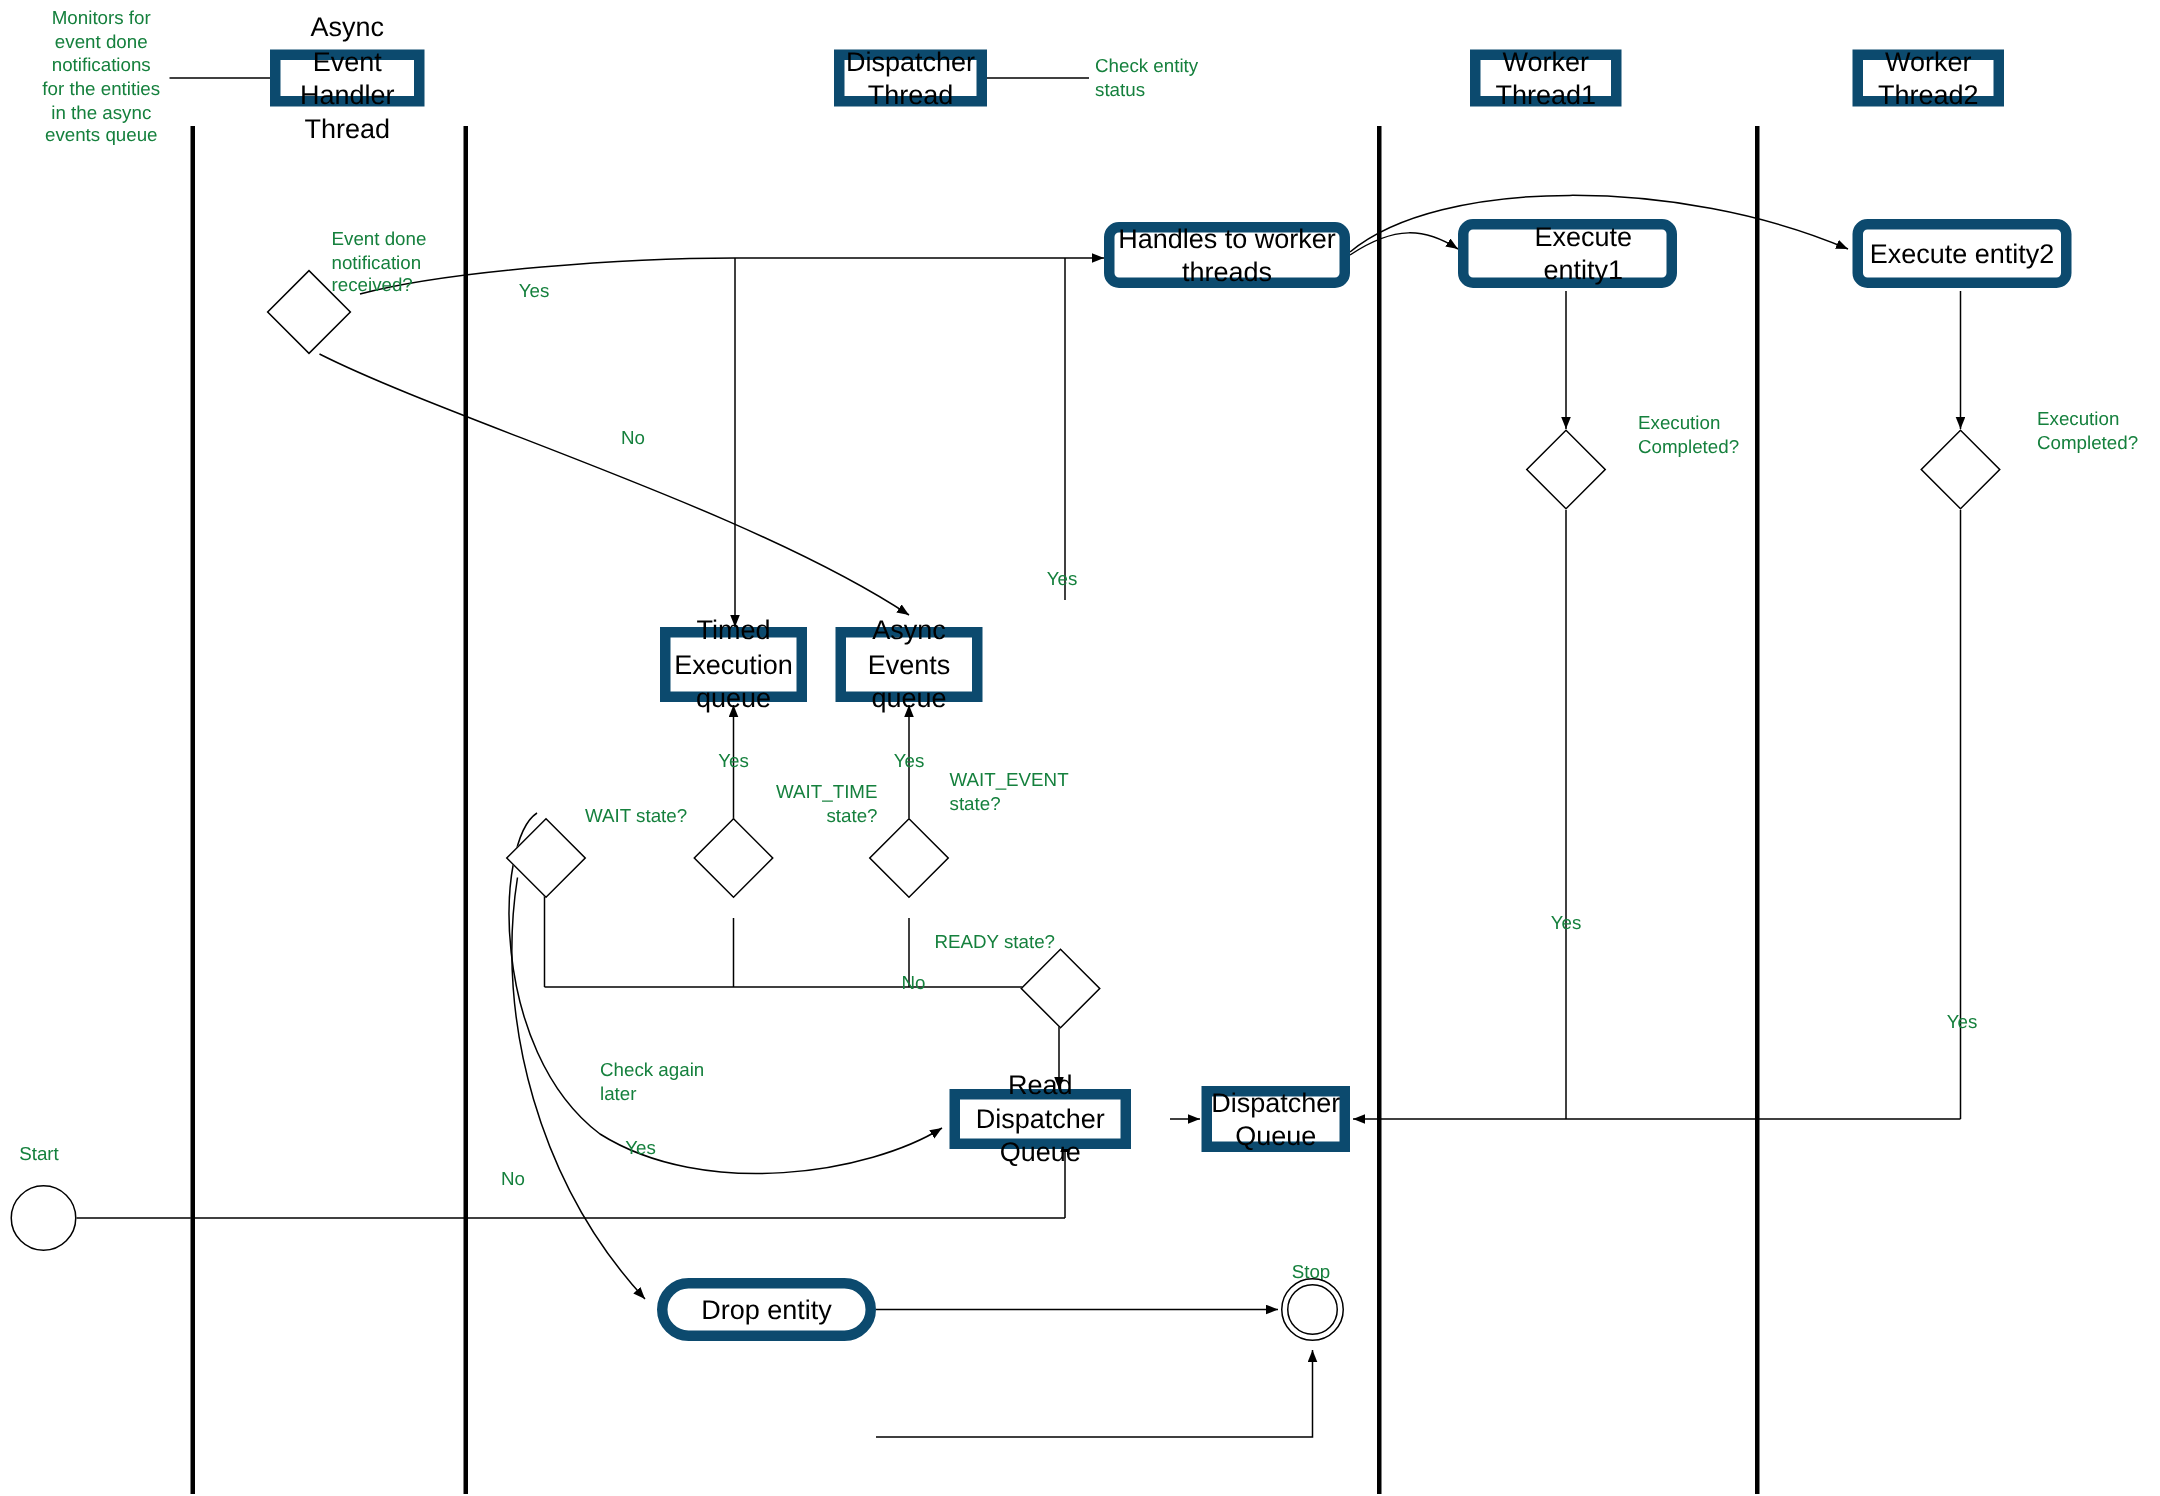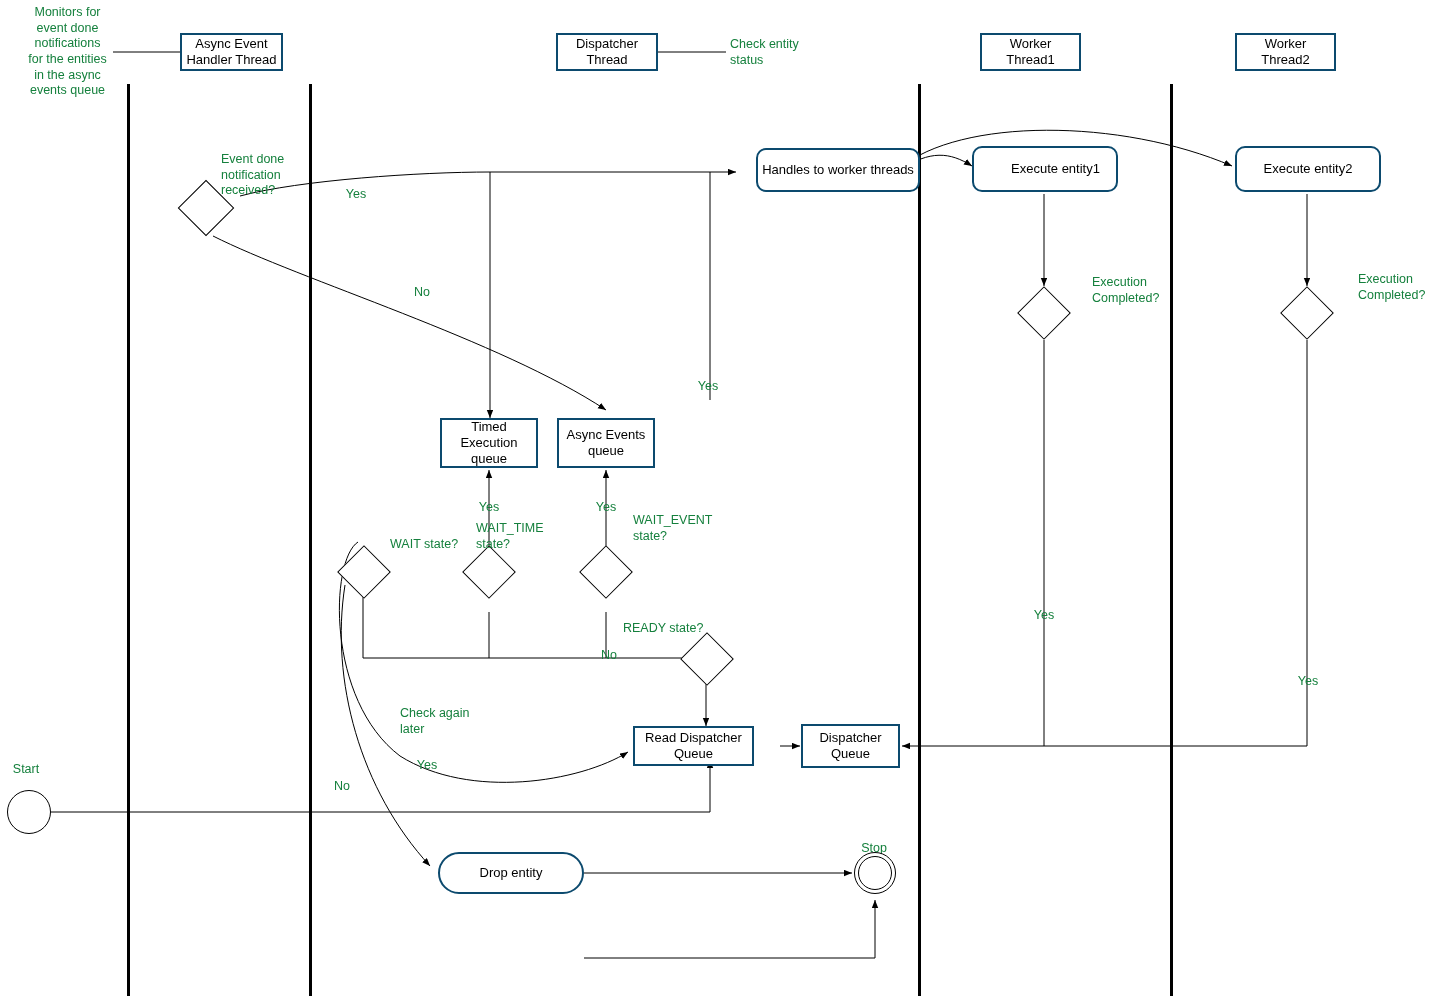--- a/index.html
+++ b/index.html
@@ -22,27 +22,27 @@
     position: absolute;
     top: 0;
     left: 0;
     width: 1440px;
     height: 997px;
     overflow: visible;
   }
   .node {
     position: absolute;
     box-sizing: border-box;
-    border: 2px solid #0c4a6e;
+    border: 7px solid #0c4a6e;
     background: #ffffff;
     display: flex;
     align-items: center;
     justify-content: center;
     text-align: center;
-    font-size: 13px;
+    font-size: 18px;
     line-height: 1.25;
     white-space: pre-line;
     color: #000;
   }
   .node.rounded {
     border-radius: 10px;
   }
   .label {
     position: absolute;
     font-size: 12.5px;
@@ -188,21 +188,21 @@
 
   <div class="diamond" style="left:186px; top:188px; width:40px; height:40px;"></div>
   <div class="label left" style="left:221px; top:152px; width:110px;">Event done
 notification
 received?</div>
 
   <div class="diamond" style="left:345px; top:553px; width:38px; height:38px;"></div>
   <div class="label left" style="left:390px; top:537px; width:90px;">WAIT state?</div>
 
   <div class="diamond" style="left:470px; top:553px; width:38px; height:38px;"></div>
-  <div class="label left" style="left:476px; top:521px; width:80px;">WAIT_TIME
+  <div class="label left" style="left:505px; top:521px; width:80px;text-align:right;">WAIT_TIME
 state?</div>
 
   <div class="diamond" style="left:587px; top:553px; width:38px; height:38px;"></div>
   <div class="label left" style="left:633px; top:513px; width:80px;">WAIT_EVENT
 state?</div>
 
   <div class="diamond" style="left:688px; top:640px; width:38px; height:38px;"></div>
   <div class="label left" style="left:623px; top:621px; width:100px;">READY state?</div>
 
   <div class="diamond" style="left:1025px; top:294px; width:38px; height:38px;"></div>
@@ -215,21 +215,21 @@
 
   <div class="node" style="left:440px; top:418px; width:98px; height:50px;">Timed
 Execution
 queue</div>
   <div class="node" style="left:557px; top:418px; width:98px; height:50px;">Async Events
 queue</div>
   <div class="node" style="left:633px; top:726px; width:121px; height:40px;">Read Dispatcher Queue</div>
   <div class="node" style="left:801px; top:724px; width:99px; height:44px;">Dispatcher
 Queue</div>
   <div class="node rounded" style="left:438px; top:852px; width:146px; height:42px;border-radius:21px;">Drop entity</div>
-  <div class="node rounded" style="left:756px; top:148px; width:164px; height:44px;">Handles to worker threads</div>
+  <div class="node rounded" style="left:736px; top:148px; width:164px; height:44px;">Handles to worker threads</div>
   <div class="node rounded" style="left:972px; top:146px; width:146px; height:46px;padding-left:21px;">Execute entity1</div>
   <div class="node rounded" style="left:1235px; top:146px; width:146px; height:46px;">Execute entity2</div>
 
   <div class="label" style="left:338px; top:187px; width:36px;">Yes</div>
   <div class="label" style="left:405px; top:285px; width:34px;">No</div>
   <div class="label" style="left:690px; top:379px; width:36px;">Yes</div>
   <div class="label" style="left:471px; top:500px; width:36px;">Yes</div>
   <div class="label" style="left:588px; top:500px; width:36px;">Yes</div>
   <div class="label" style="left:592px; top:648px; width:34px;">No</div>
   <div class="label" style="left:409px; top:758px; width:36px;">Yes</div>

